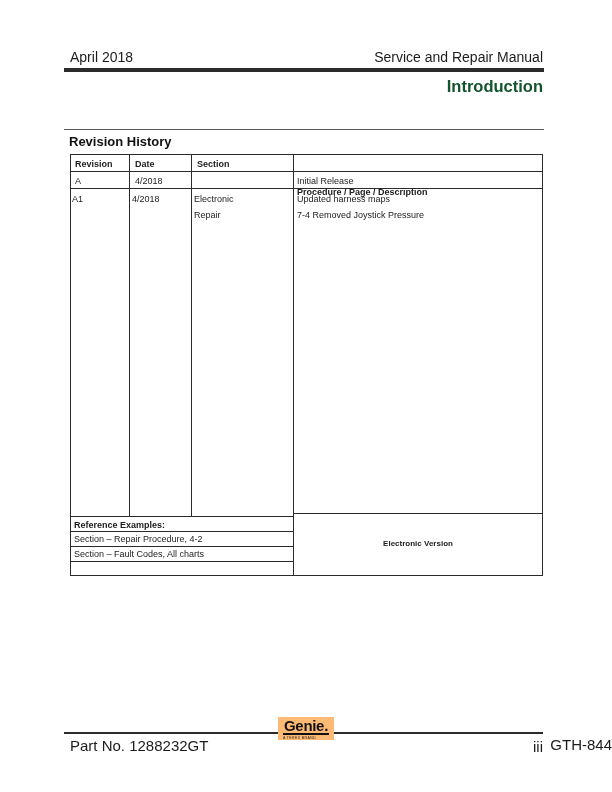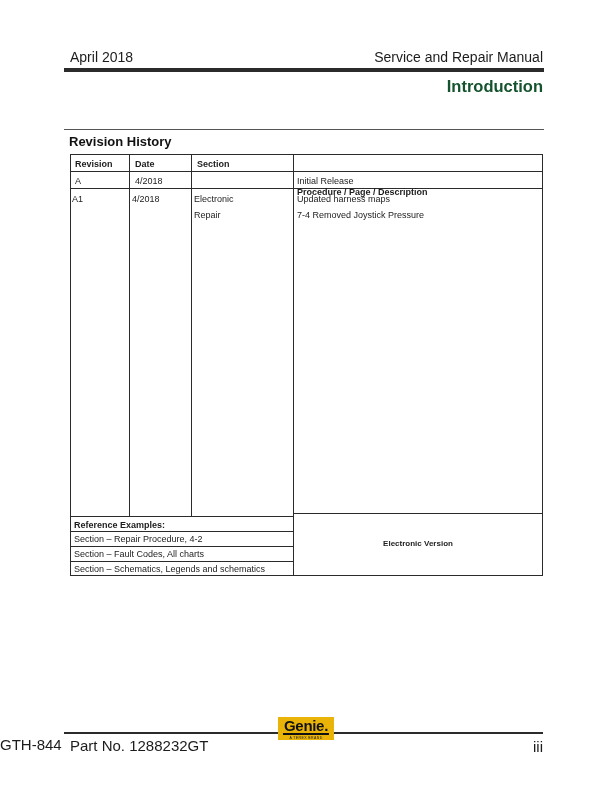--- a/index.html
+++ b/index.html
@@ -20,21 +20,21 @@
   .cell.b{font-weight:bold;}
   .ev-cell{
     position:absolute;left:223px;top:358px;width:248px;height:62px;
     display:flex;flex-direction:row;align-items:center;justify-content:center;
   }
   .ev-title{font-size:8px;font-weight:bold;margin-bottom:2px;}
   .ev-body{font-size:7.5px;line-height:9.5px;width:234px;text-align:center;}
   .footer-text{font-size:15px;line-height:11px;}
   .genie-box{
     position:absolute;left:50%;top:717px;transform:translateX(-50%);
-    background:#eab308;padding:0 5px;text-align:center;z-index:2;
+    background:#fdba74;padding:0 5px;z-index:2;
   }
   .genie-word{
     display:inline-block;font-size:15px;line-height:15px;font-weight:bold;
     letter-spacing:-0.3px;border-bottom:2px solid #111;padding:0 1px;color:#111;
   }
   .genie-tagline{font-size:3.5px;line-height:4px;letter-spacing:0.4px;margin-top:1px;color:#222;}
 </style>
 </head>
 <body>
 
@@ -72,27 +72,26 @@
   <span class="cell" style="left:1px;top:38px;">A1</span>
   <span class="cell" style="left:61px;top:38px;">4/2018</span>
   <span class="cell" style="left:123px;top:38px;">Electronic</span>
   <span class="cell" style="left:123px;top:54px;">Repair</span>
   <span class="cell" style="left:226px;top:38px;">Updated harness maps</span>
   <span class="cell" style="left:226px;top:54px;">7-4 Removed Joystick Pressure</span>
 
   <span class="cell b" style="left:3px;top:364px;">Reference Examples:</span>
   <span class="cell" style="left:3px;top:378px;">Section – Repair Procedure, 4-2</span>
   <span class="cell" style="left:3px;top:393px;">Section – Fault Codes, All charts</span>
-  <span class="cell" style="left:3px;top:408px;">Section – Schematics, Legends and schematics</span>
 
   <div class="ev-cell">
     <div class="ev-title">Electronic Version</div>
   </div>
 </div>
 
 <div class="rule" style="left:64px;top:732px;width:479px;height:1.5px;"></div>
 <div class="genie-box">
   <span class="genie-word">Genie.</span>
   <div class="genie-tagline">A TEREX BRAND</div>
 </div>
 <div class="abs footer-text" style="left:70px;top:740px;">Part No. 1288232GT</div>
-<div class="abs footer-text" style="left:0;right:0;top:739px;text-align:left;">GTH-844</div>
+<div class="abs footer-text" style="left:0;right:0;top:739px;text-align:right;">GTH-844</div>
 <div class="abs footer-text" style="right:69px;top:741px;">iii</div>
 
 </body></html>

